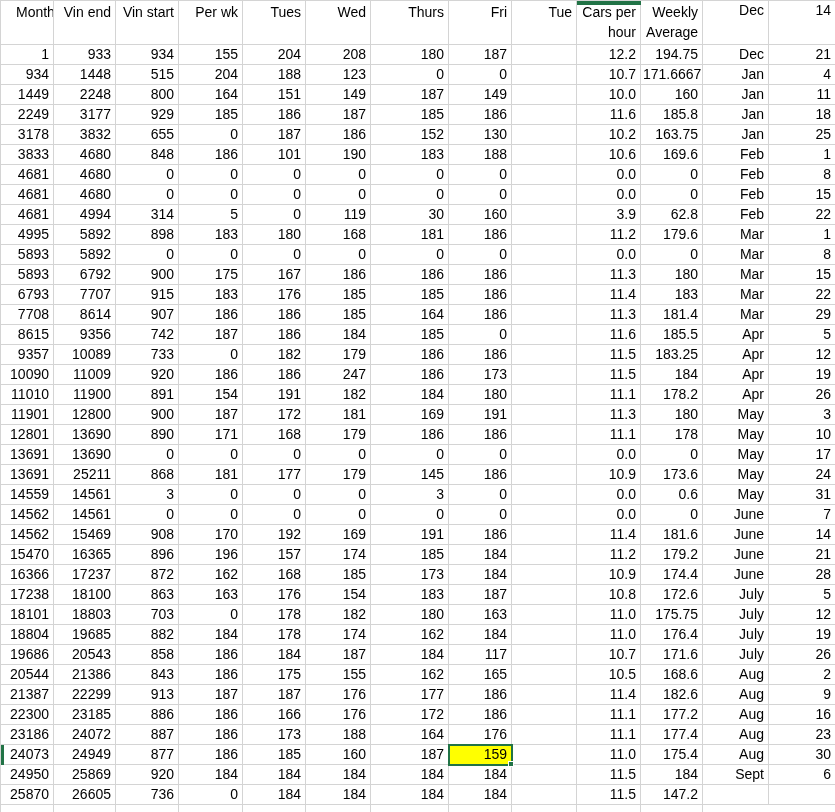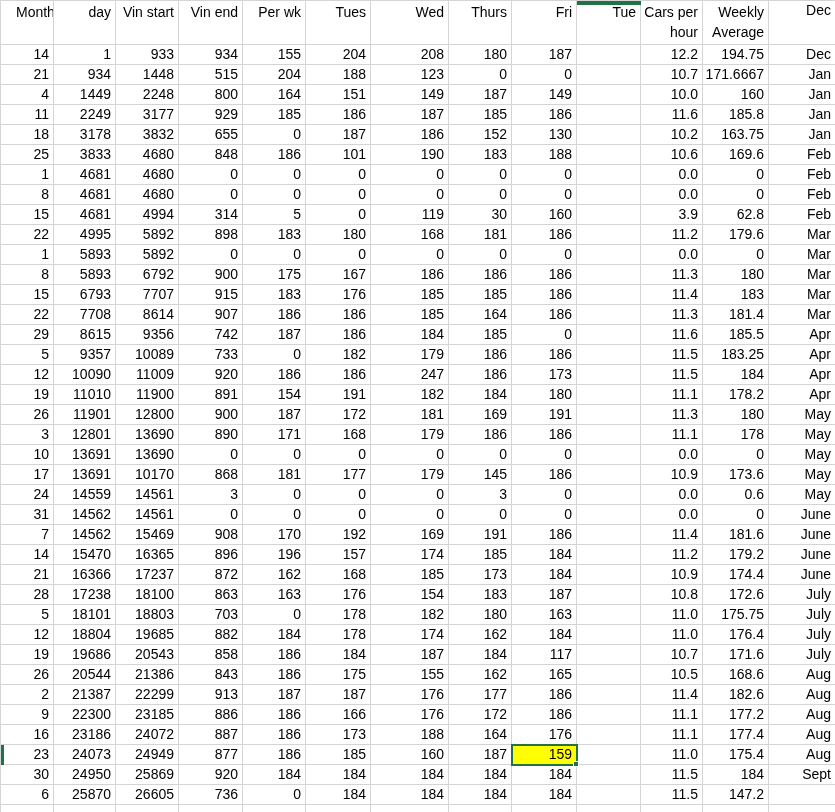--- a/index.html
+++ b/index.html
@@ -81,23 +81,22 @@
     z-index: 4;
   }
 </style>
 </head>
 <body>
 
 <div class="sheet">
   <div class="col-indicator"></div>
   <div class="row-indicator"></div>
 <div class="cell header left">Month</div>
-    <div class="cell header">day</div>
+    <div class="cell header">Vin end</div>
     <div class="cell header">Vin start</div>
-    <div class="cell header">Vin end</div>
     <div class="cell header">Per wk</div>
     <div class="cell header">Tues</div>
     <div class="cell header">Wed</div>
     <div class="cell header">Thurs</div>
     <div class="cell header">Fri</div>
     <div class="cell header">Tue</div>
     <div class="cell header">Cars per hour</div>
     <div class="cell header">Weekly Average</div>
     <div class="cell">Dec</div>
     <div class="cell">14</div>
@@ -368,21 +367,21 @@
     <div class="cell">0</div>
     <div class="cell">0</div>
     <div class="cell">0</div>
     <div class="cell">0</div>
     <div class="cell"></div>
     <div class="cell">0.0</div>
     <div class="cell">0</div>
     <div class="cell">May</div>
     <div class="cell">17</div>
     <div class="cell">13691</div>
-    <div class="cell">10170</div>
+    <div class="cell">25211</div>
     <div class="cell">868</div>
     <div class="cell">181</div>
     <div class="cell">177</div>
     <div class="cell">179</div>
     <div class="cell">145</div>
     <div class="cell">186</div>
     <div class="cell"></div>
     <div class="cell">10.9</div>
     <div class="cell">173.6</div>
     <div class="cell">May</div>

